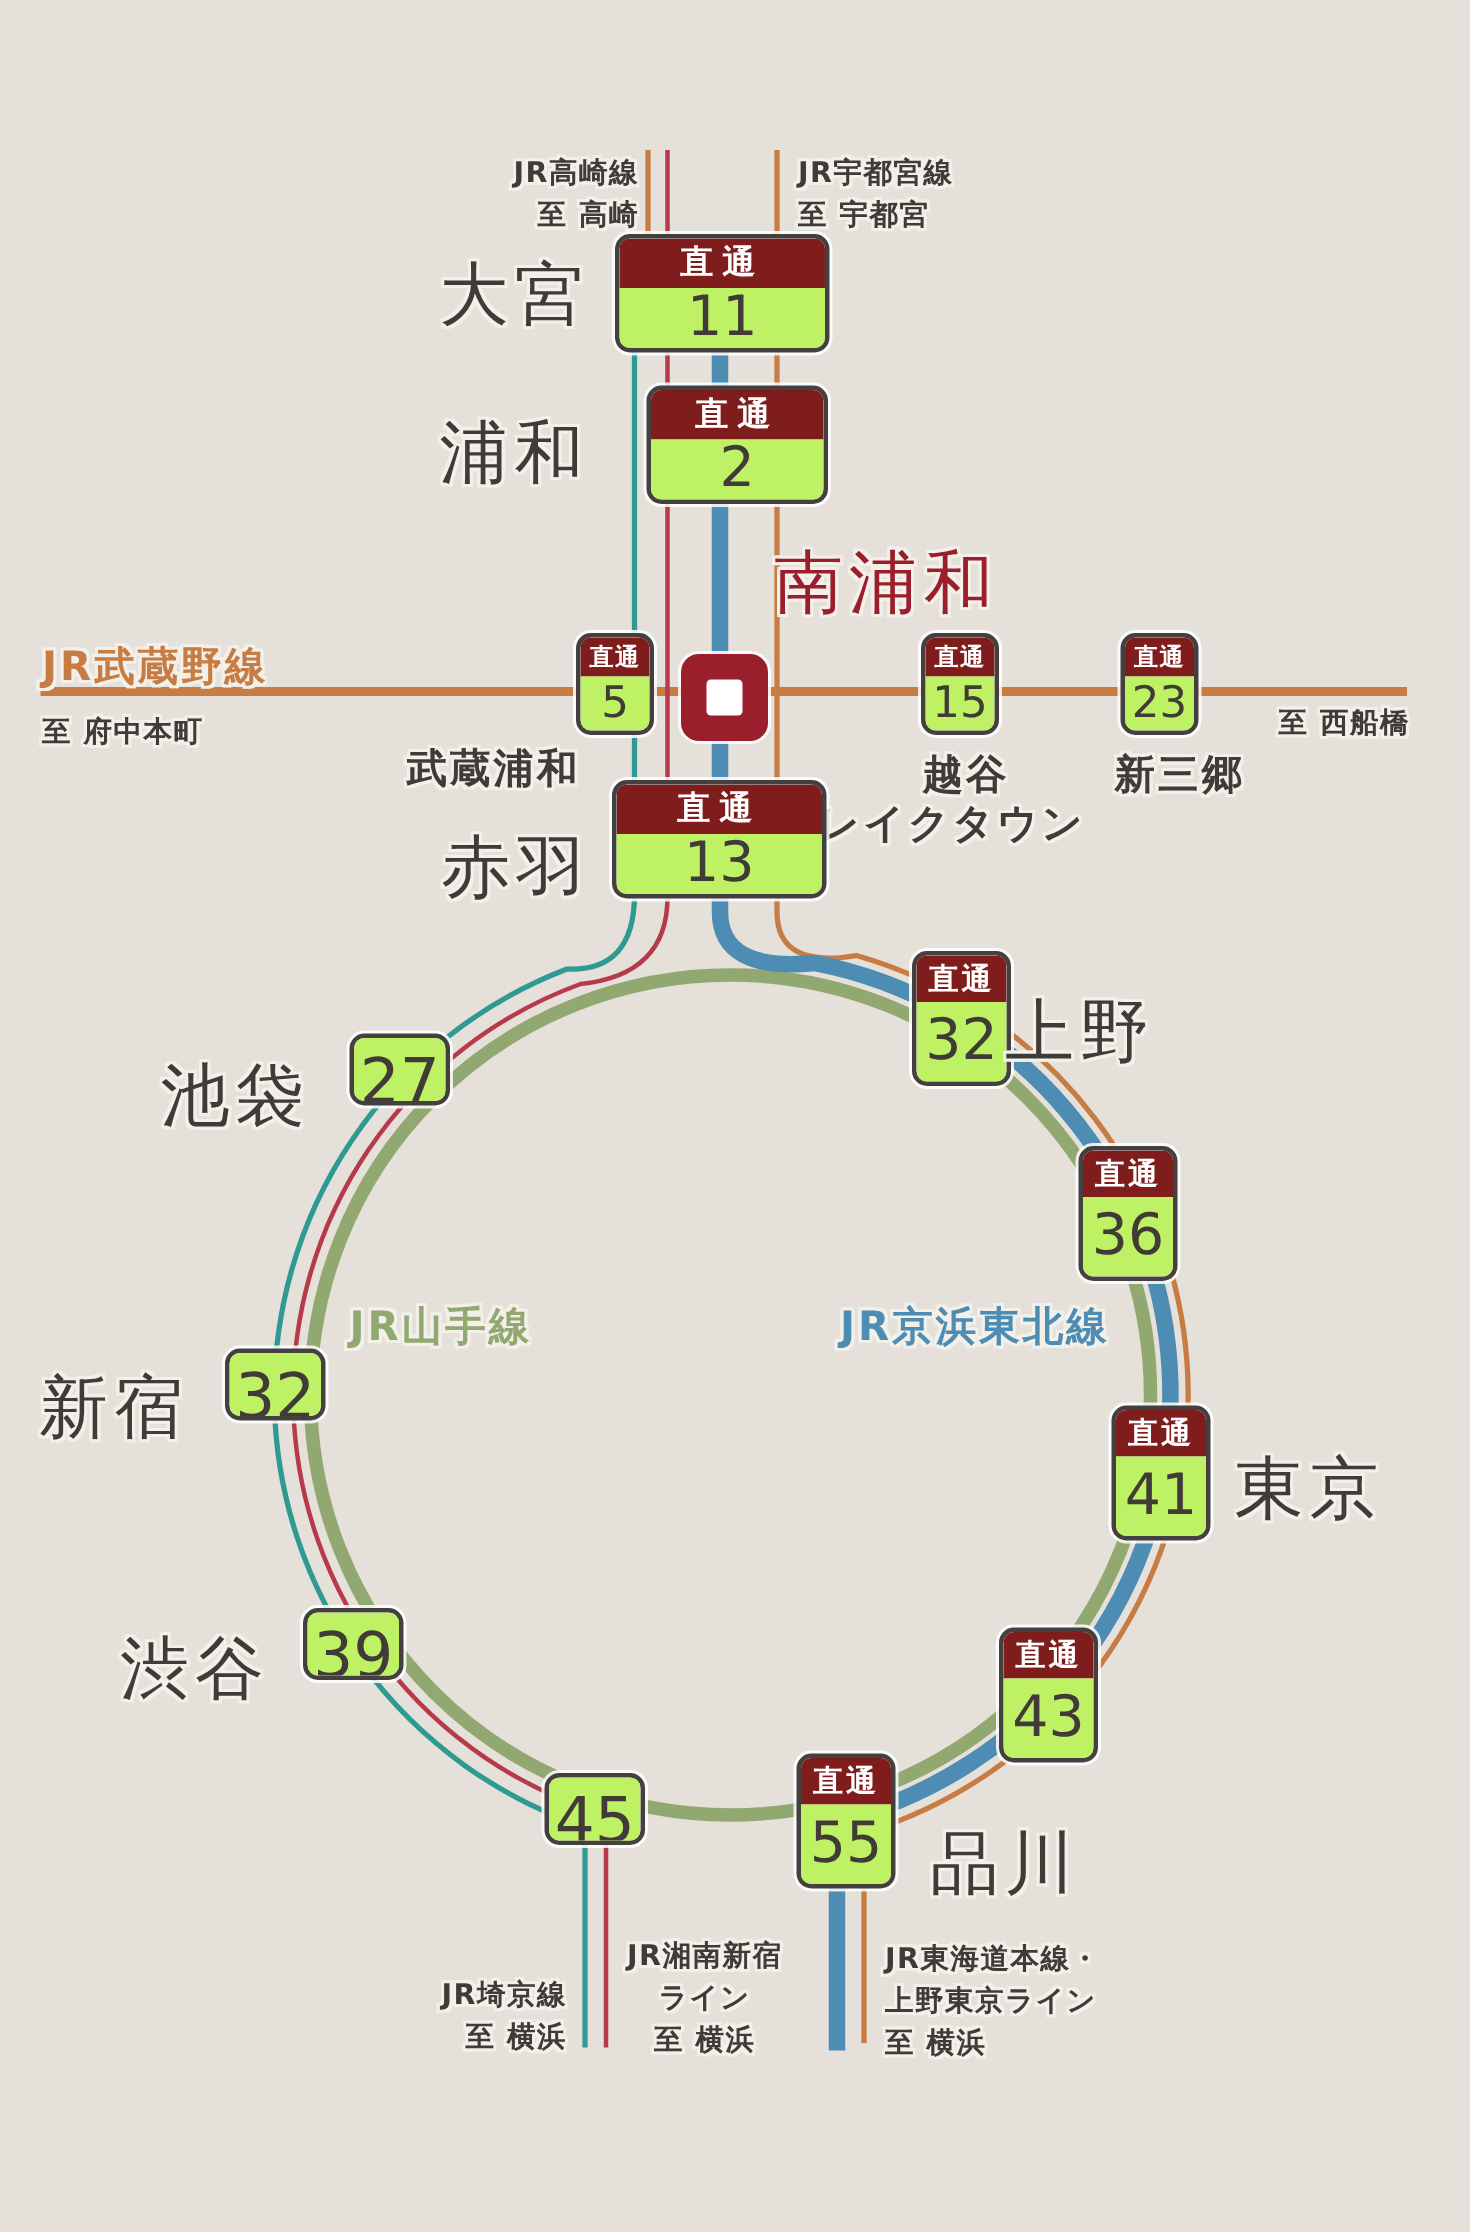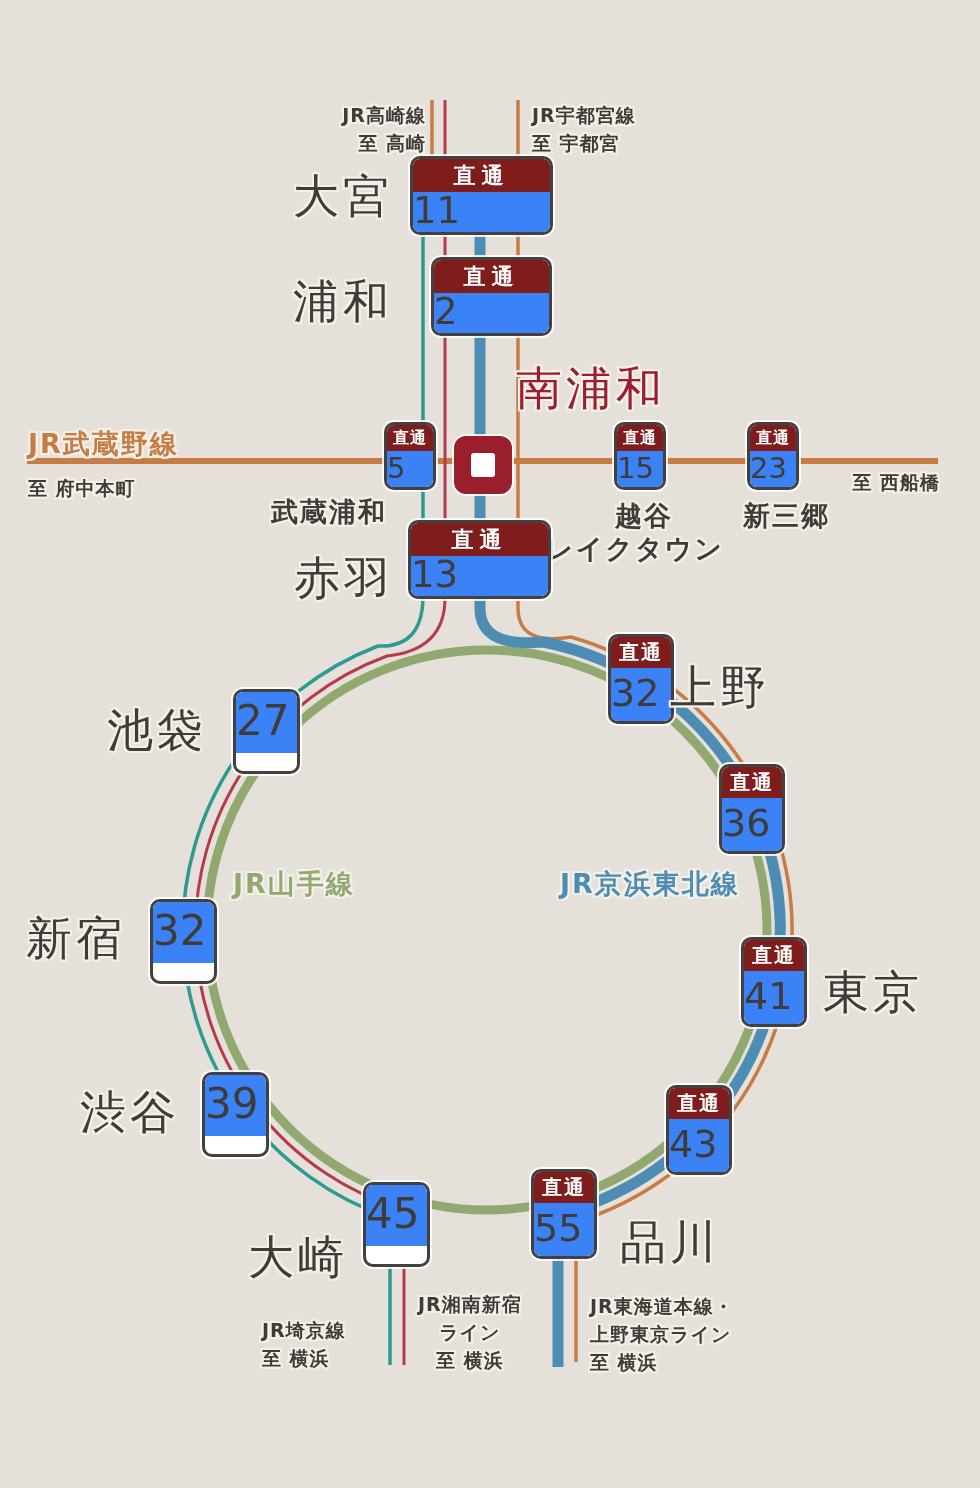--- a/index.html
+++ b/index.html
@@ -13,35 +13,35 @@
   .abs{position:absolute;white-space:nowrap;}
   .st-name{font-size:46px;font-weight:400;letter-spacing:4px;color:#403b37;}
   .st-name.red{color:#9b1e2c;}
   .mid-label{font-size:27px;font-weight:700;letter-spacing:2px;}
   .small-label{font-size:19px;font-weight:700;line-height:28px;letter-spacing:1px;}
   .line-label{font-size:27px;font-weight:700;letter-spacing:2px;}
 
   .badge{position:absolute;box-sizing:border-box;border:3px solid #454040;border-radius:10px;
          background:#fff;overflow:hidden;box-shadow:0 0 0 2px rgba(255,255,255,.85);}
   .badge .head{background:#7f1d1d;color:#fff;text-align:center;font-weight:700;}
-  .badge .num{background:#3b82f6;color:#403b37;font-weight:400;}
+  .badge .num{background:#bef264;color:#403b37;text-align:center;font-weight:400;}
 
   .badge.wide{width:143px;height:79px;}
   .badge.wide .head{height:33px;line-height:33px;font-size:22px;letter-spacing:6px;}
   .badge.wide .num{height:40px;line-height:38px;font-size:37px;}
 
   .badge.small{width:52px;height:68px;}
   .badge.small .head{height:26px;line-height:26px;font-size:16px;letter-spacing:1px;}
   .badge.small .num{height:36px;line-height:34px;font-size:29px;}
 
   .badge.loop{width:66px;height:90px;}
   .badge.loop .head{height:31px;line-height:31px;font-size:20px;letter-spacing:2px;}
   .badge.loop .num{height:53px;line-height:50px;font-size:38px;}
 
-  .badge.plain{width:67px;height:85px;}
+  .badge.plain{width:67px;height:48px;}
   .badge.plain .num{height:61px;line-height:58px;font-size:42px;}
 
   .center-marker{position:absolute;left:454px;top:436px;width:58px;height:58px;background:#9b1e2c;
                  border-radius:12px;box-shadow:0 0 0 2px rgba(255,255,255,.85);
                  display:flex;align-items:center;justify-content:center;}
   .center-marker .core{width:24px;height:24px;background:#fff;border-radius:3px;}
 </style>
 </head>
 <body>
 
@@ -158,26 +158,25 @@
   <div class="abs st-name halo" style="left:26px;top:908px;">新宿</div>
   <div class="badge plain" style="left:150px;top:899px;">
     <div class="num">32</div>
   </div>
 
   <div class="abs st-name halo" style="left:80px;top:1082px;">渋谷</div>
   <div class="badge plain" style="left:202px;top:1072px;">
     <div class="num">39</div>
   </div>
 
-  <div class="abs st-name halo" style="left:248px;top:1227px;">大崎</div>
   <div class="badge plain" style="left:363px;top:1182px;">
     <div class="num">45</div>
   </div>
 
-  <div class="abs small-label halo" style="left:262px;top:1316px;width:116px;">
+  <div class="abs small-label halo" style="left:262px;top:1316px;width:116px;text-align:right;">
     <div>JR埼京線</div>
     <div>至 横浜</div>
   </div>
   <div class="abs small-label halo" style="left:418px;top:1290px;text-align:center;">
     <div>JR湘南新宿</div>
     <div>ライン</div>
     <div>至 横浜</div>
   </div>
   <div class="abs small-label halo" style="left:590px;top:1292px;">
     <div>JR東海道本線・</div>

